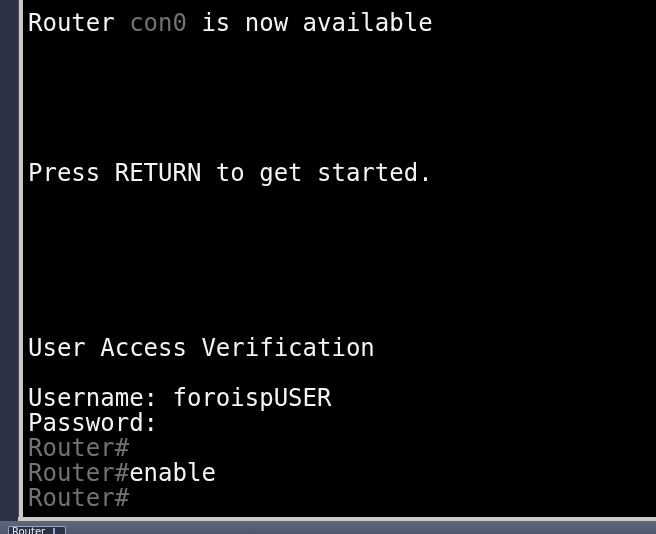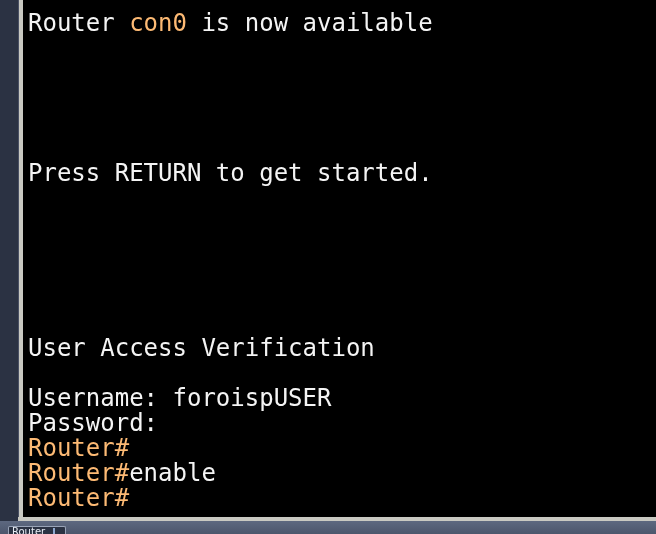--- a/index.html
+++ b/index.html
@@ -82,21 +82,21 @@
 
   .console-line {
     height: 25px;
     white-space: pre;
   }
   .console-line.blank {
     height: 25px;
   }
 
   .seg-white { color: #f4f4f4; }
-  .seg-blue  { color: #fdba74; }
+  .seg-blue  { color: #737373; }
 
   
   #console-bottom-border {
     position: absolute;
     left: 18px;
     top: 517px;
     width: 638px;
     height: 4px;
     background: #c9c9c2;
   }

